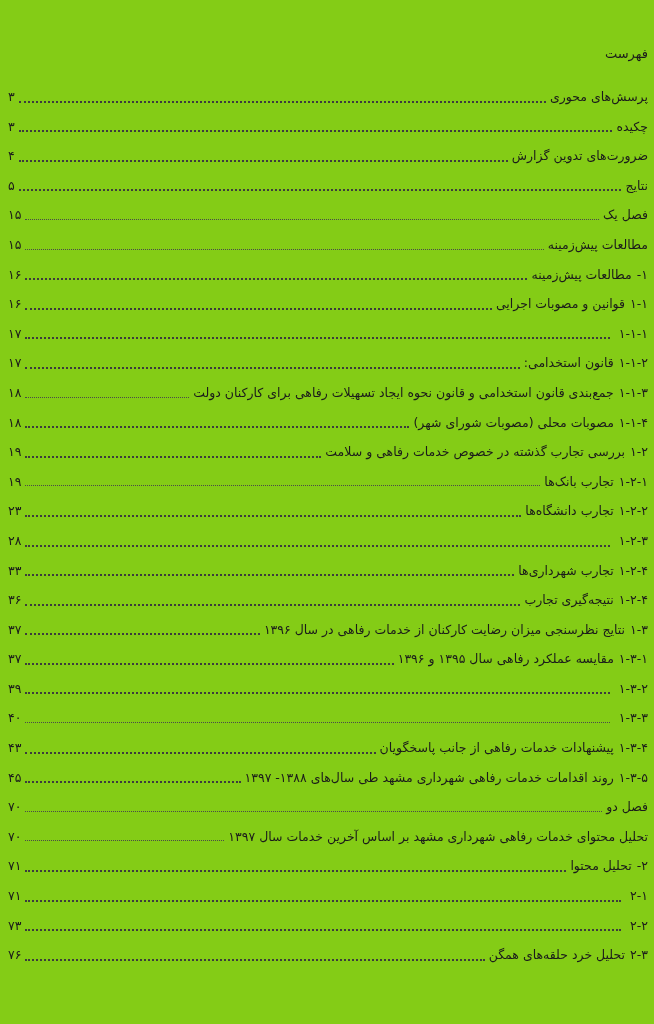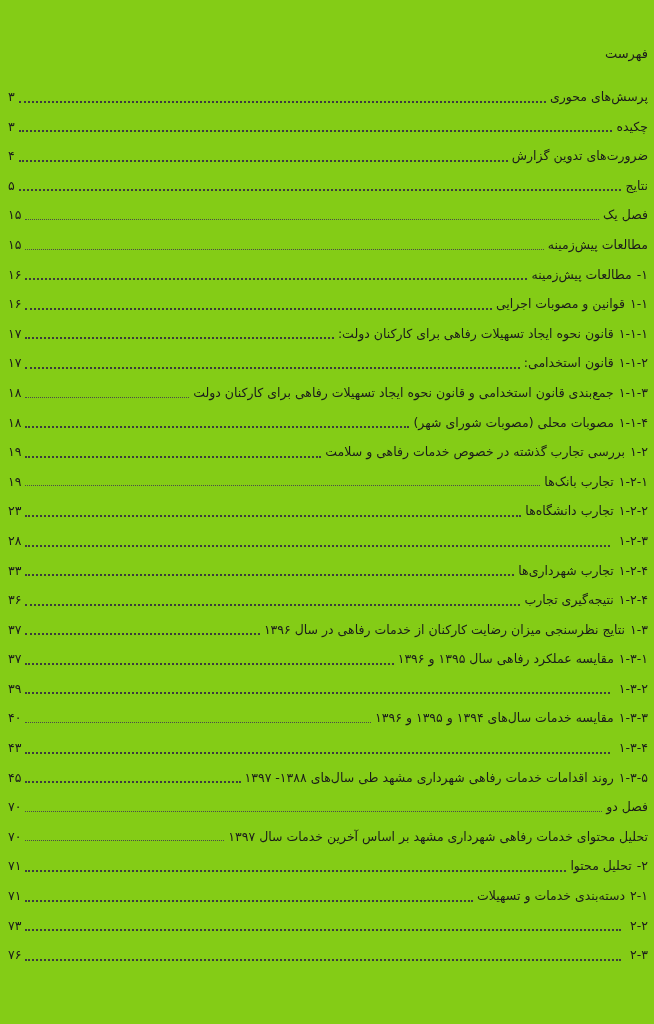--- a/index.html
+++ b/index.html
@@ -72,21 +72,20 @@
           <span class="pg">۱۶</span>
         </div>
         <div class="row">
           <span class="num" dir="ltr">۱-۱</span>
           <span class="title">قوانین و مصوبات اجرایی</span>
           <span class="leader"></span>
           <span class="pg">۱۶</span>
         </div>
         <div class="row">
           <span class="num" dir="ltr">۱-۱-۱</span>
-          <span class="title">قانون نحوه ایجاد تسهیلات رفاهی برای کارکنان دولت:</span>
           <span class="leader"></span>
           <span class="pg">۱۷</span>
         </div>
         <div class="row">
           <span class="num" dir="ltr">۱-۱-۲</span>
           <span class="title">قانون استخدامی:</span>
           <span class="leader"></span>
           <span class="pg">۱۷</span>
         </div>
         <div class="row fine">
@@ -148,26 +147,26 @@
           <span class="leader"></span>
           <span class="pg">۳۷</span>
         </div>
         <div class="row">
           <span class="num" dir="ltr">۱-۳-۲</span>
           <span class="leader"></span>
           <span class="pg">۳۹</span>
         </div>
         <div class="row fine">
           <span class="num" dir="ltr">۱-۳-۳</span>
-          <span class="title">مقایسه خدمات سال‌های ۱۳۹۴ و ۱۳۹۵ و ۱۳۹۶</span>
           <span class="leader"></span>
           <span class="pg">۴۰</span>
         </div>
         <div class="row">
           <span class="num" dir="ltr">۱-۳-۴</span>
+          <span class="title">پیشنهادات خدمات رفاهی از جانب پاسخگویان</span>
           <span class="leader"></span>
           <span class="pg">۴۳</span>
         </div>
         <div class="row">
           <span class="num" dir="ltr">۱-۳-۵</span>
           <span class="title">روند اقدامات خدمات رفاهی شهرداری مشهد طی سال‌های ۱۳۸۸- ۱۳۹۷</span>
           <span class="leader"></span>
           <span class="pg">۴۵</span>
         </div>
         <div class="row fine">
@@ -181,29 +180,29 @@
           <span class="pg">۷۰</span>
         </div>
         <div class="row">
           <span class="num">۲-</span>
           <span class="title">تحلیل محتوا</span>
           <span class="leader"></span>
           <span class="pg">۷۱</span>
         </div>
         <div class="row">
           <span class="num" dir="ltr">۲-۱</span>
-          <span class="title">دسته‌بندی خدمات و تسهیلات</span>
           <span class="leader"></span>
           <span class="pg">۷۱</span>
         </div>
         <div class="row">
           <span class="num" dir="ltr">۲-۲</span>
           <span class="leader"></span>
           <span class="pg">۷۳</span>
         </div>
         <div class="row">
           <span class="num" dir="ltr">۲-۳</span>
+          <span class="title">تحلیل خرد حلقه‌های همگن</span>
           <span class="leader"></span>
           <span class="pg">۷۶</span>
         </div>
       </div>
   </div>
 </div>
 
 </body></html>

